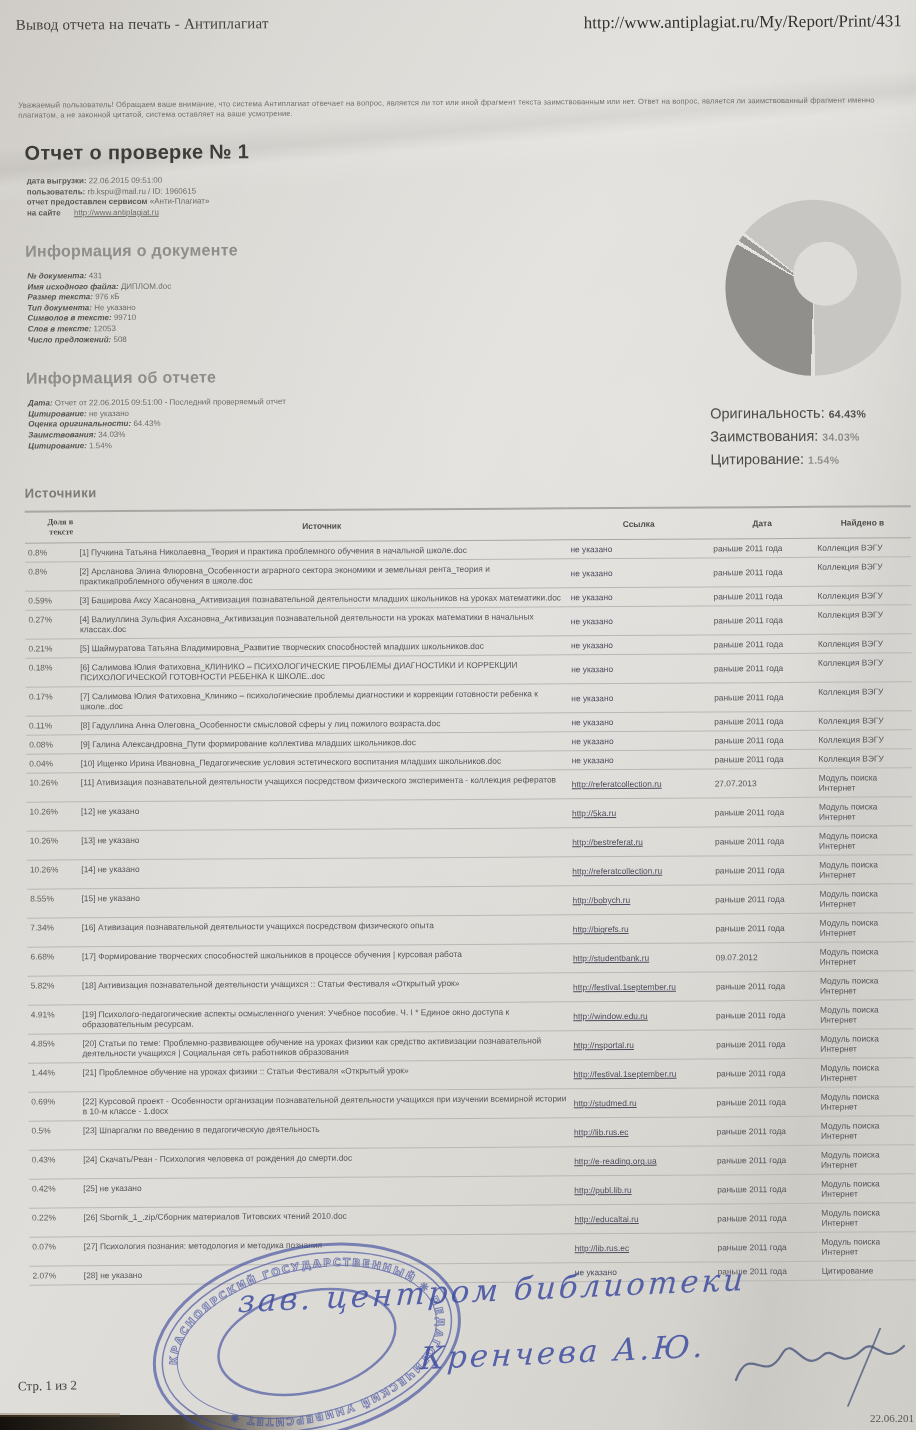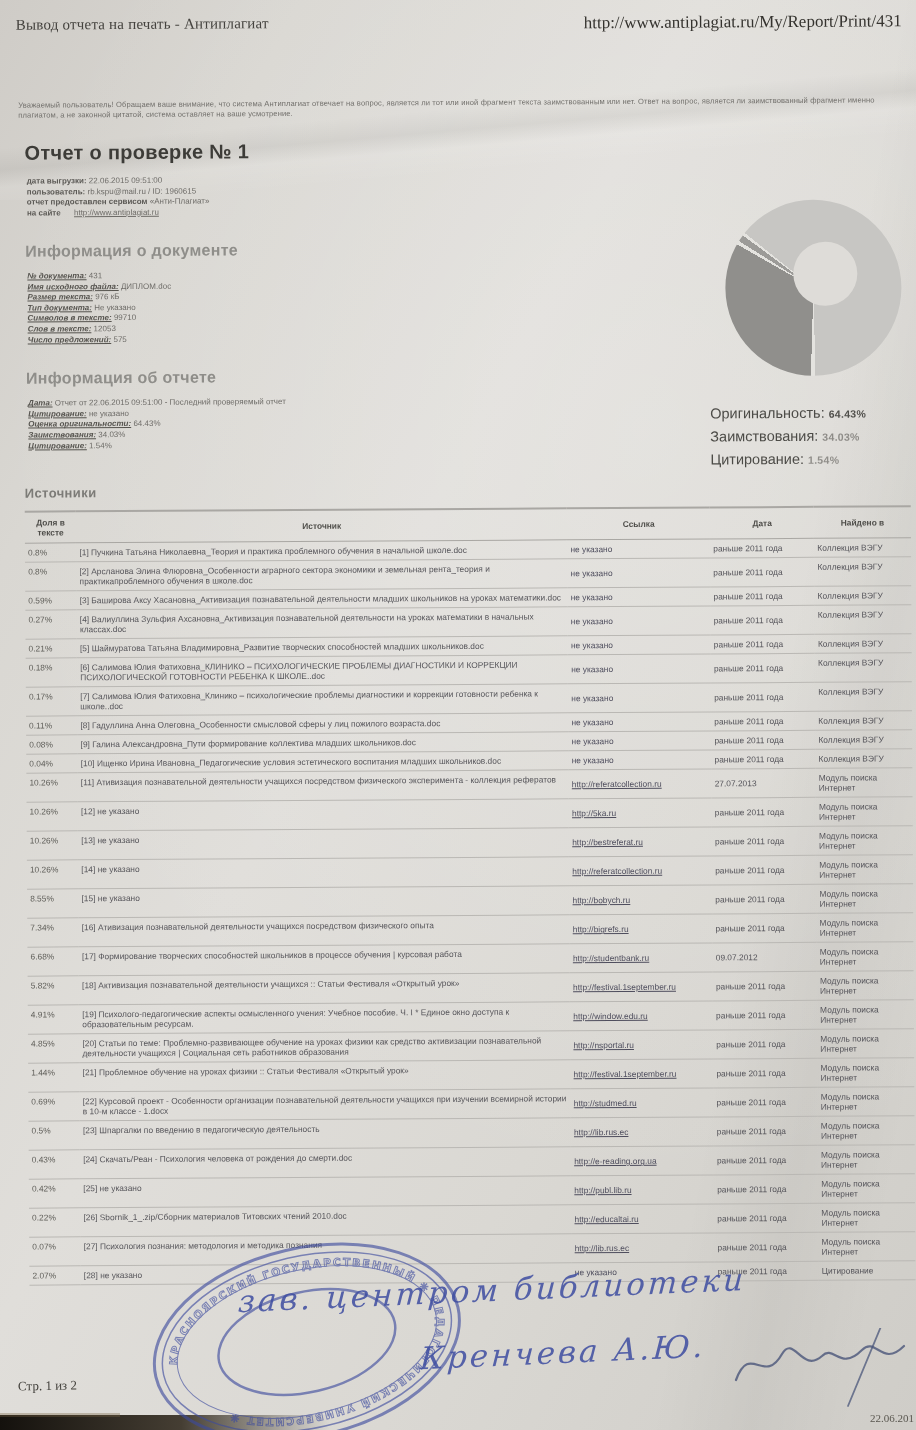--- a/index.html
+++ b/index.html
@@ -36,21 +36,21 @@
 
   
   h1.report-title{margin:22px 0 0 12px;font-size:20px;color:#3d3c38;letter-spacing:.3px;}
   .meta-block{margin:12px 0 0 14px;font-size:8px;line-height:10.5px;color:#6b6965;}
   .meta-label{font-weight:bold;color:#5c5a56;}
   .meta-value{color:#6e6c68;}
 
   
   .sec-heading{margin:24px 0 0 12px;font-size:16px;font-weight:bold;color:#8f8e8a;letter-spacing:.3px;}
   .fields{margin:11px 0 0 14px;font-size:8px;line-height:10.6px;max-width:600px;}
-  .fld-label{font-weight:bold;font-style:italic;color:#56544f;text-decoration:underline;}
+  .fld-label{font-weight:bold;font-style:italic;color:#56544f;}
   .fld-value{color:#6e6c68;}
 
   
   .pie-col{position:absolute;top:202px;right:0px;width:222px;}
   .pie{width:176px;height:176px;border-radius:50%;margin-left:34px;position:relative;
     background:conic-gradient(from 309deg,
       #c7c6c3 0deg 230deg,
       #e4e3df 230deg 233deg,
       #908f8c 233deg 351deg,
       #e4e3df 351deg 353.5deg,
@@ -68,21 +68,21 @@
   .sources-heading{margin:34px 0 0 10px;font-size:13px;font-weight:bold;color:#7c7b77;letter-spacing:.4px;}
   table.sources{margin:10px 0 0 10px;width:886px;border-collapse:collapse;font-size:8.4px;line-height:10px;color:#5a595e;}
   table.sources th{border-top:2px solid #a9a7a3;border-bottom:1.5px solid #a9a7a3;
     font-size:8.4px;color:#4e4d49;padding:5px 3px;vertical-align:middle;}
   table.sources td{border-bottom:1px solid #bab8b4;padding:4px 3px;}
   td.c-share{width:46px;vertical-align:top;color:#5f5e59;margin-left:32px;}
   td.c-src{width:498px;vertical-align:top;color:#57565b;}
   td.c-link{width:138px;vertical-align:middle;color:#4f4e5e;}
   td.c-date{width:100px;vertical-align:middle;color:#55545a;margin-top:8px;}
   td.c-found{width:92px;vertical-align:top;color:#55545a;}
-  th.h-share{text-align:center;width:46px;}
+  th.h-share{text-align:right;width:46px;font-family:Liberation Serif, serif;}
   .url{text-decoration:underline;margin-left:11px;}
 
   
   .bottom-zone{position:absolute;left:0;top:1232px;width:916px;height:198px;}
   .stamp{position:absolute;left:142px;top:8px;width:330px;height:205px;transform:rotate(-13deg);opacity:.62;}
   .stamp *{stroke:#3c4a9e;fill:none;}
   .stamp text{fill:#3c4a9e;stroke:none;font-family:"DejaVu Sans",sans-serif;font-weight:bold;}
   .handwriting{position:absolute;color:#3e4da1;font-family:"DejaVu Serif","Liberation Serif",serif;
     font-style:italic;transform:rotate(-2.5deg) skewX(-6deg);letter-spacing:3px;opacity:.85;}
   .hw1{left:238px;top:40px;font-size:31px;}
@@ -135,21 +135,21 @@
       <div class="fld-line"><span class="fld-label">Имя исходного файла:</span> <span class="fld-value">ДИПЛОМ.doc</span></div>
 
       <div class="fld-line"><span class="fld-label">Размер текста:</span> <span class="fld-value">976 кБ</span></div>
 
       <div class="fld-line"><span class="fld-label">Тип документа:</span> <span class="fld-value">Не указано</span></div>
 
       <div class="fld-line"><span class="fld-label">Символов в тексте:</span> <span class="fld-value">99710</span></div>
 
       <div class="fld-line"><span class="fld-label">Слов в тексте:</span> <span class="fld-value">12053</span></div>
 
-      <div class="fld-line"><span class="fld-label">Число предложений:</span> <span class="fld-value">575</span></div>
+      <div class="fld-line"><span class="fld-label">Число предложений:</span> <span class="fld-value">508</span></div>
 
   </div>
 
   <div class="sec-heading">Информация об отчете</div>
   <div class="fields">
 
       <div class="fld-line"><span class="fld-label">Дата:</span> <span class="fld-value">Отчет от 22.06.2015 09:51:00 - Последний проверяемый отчет</span></div>
 
       <div class="fld-line"><span class="fld-label">Цитирование:</span> <span class="fld-value">не указано</span></div>
 

